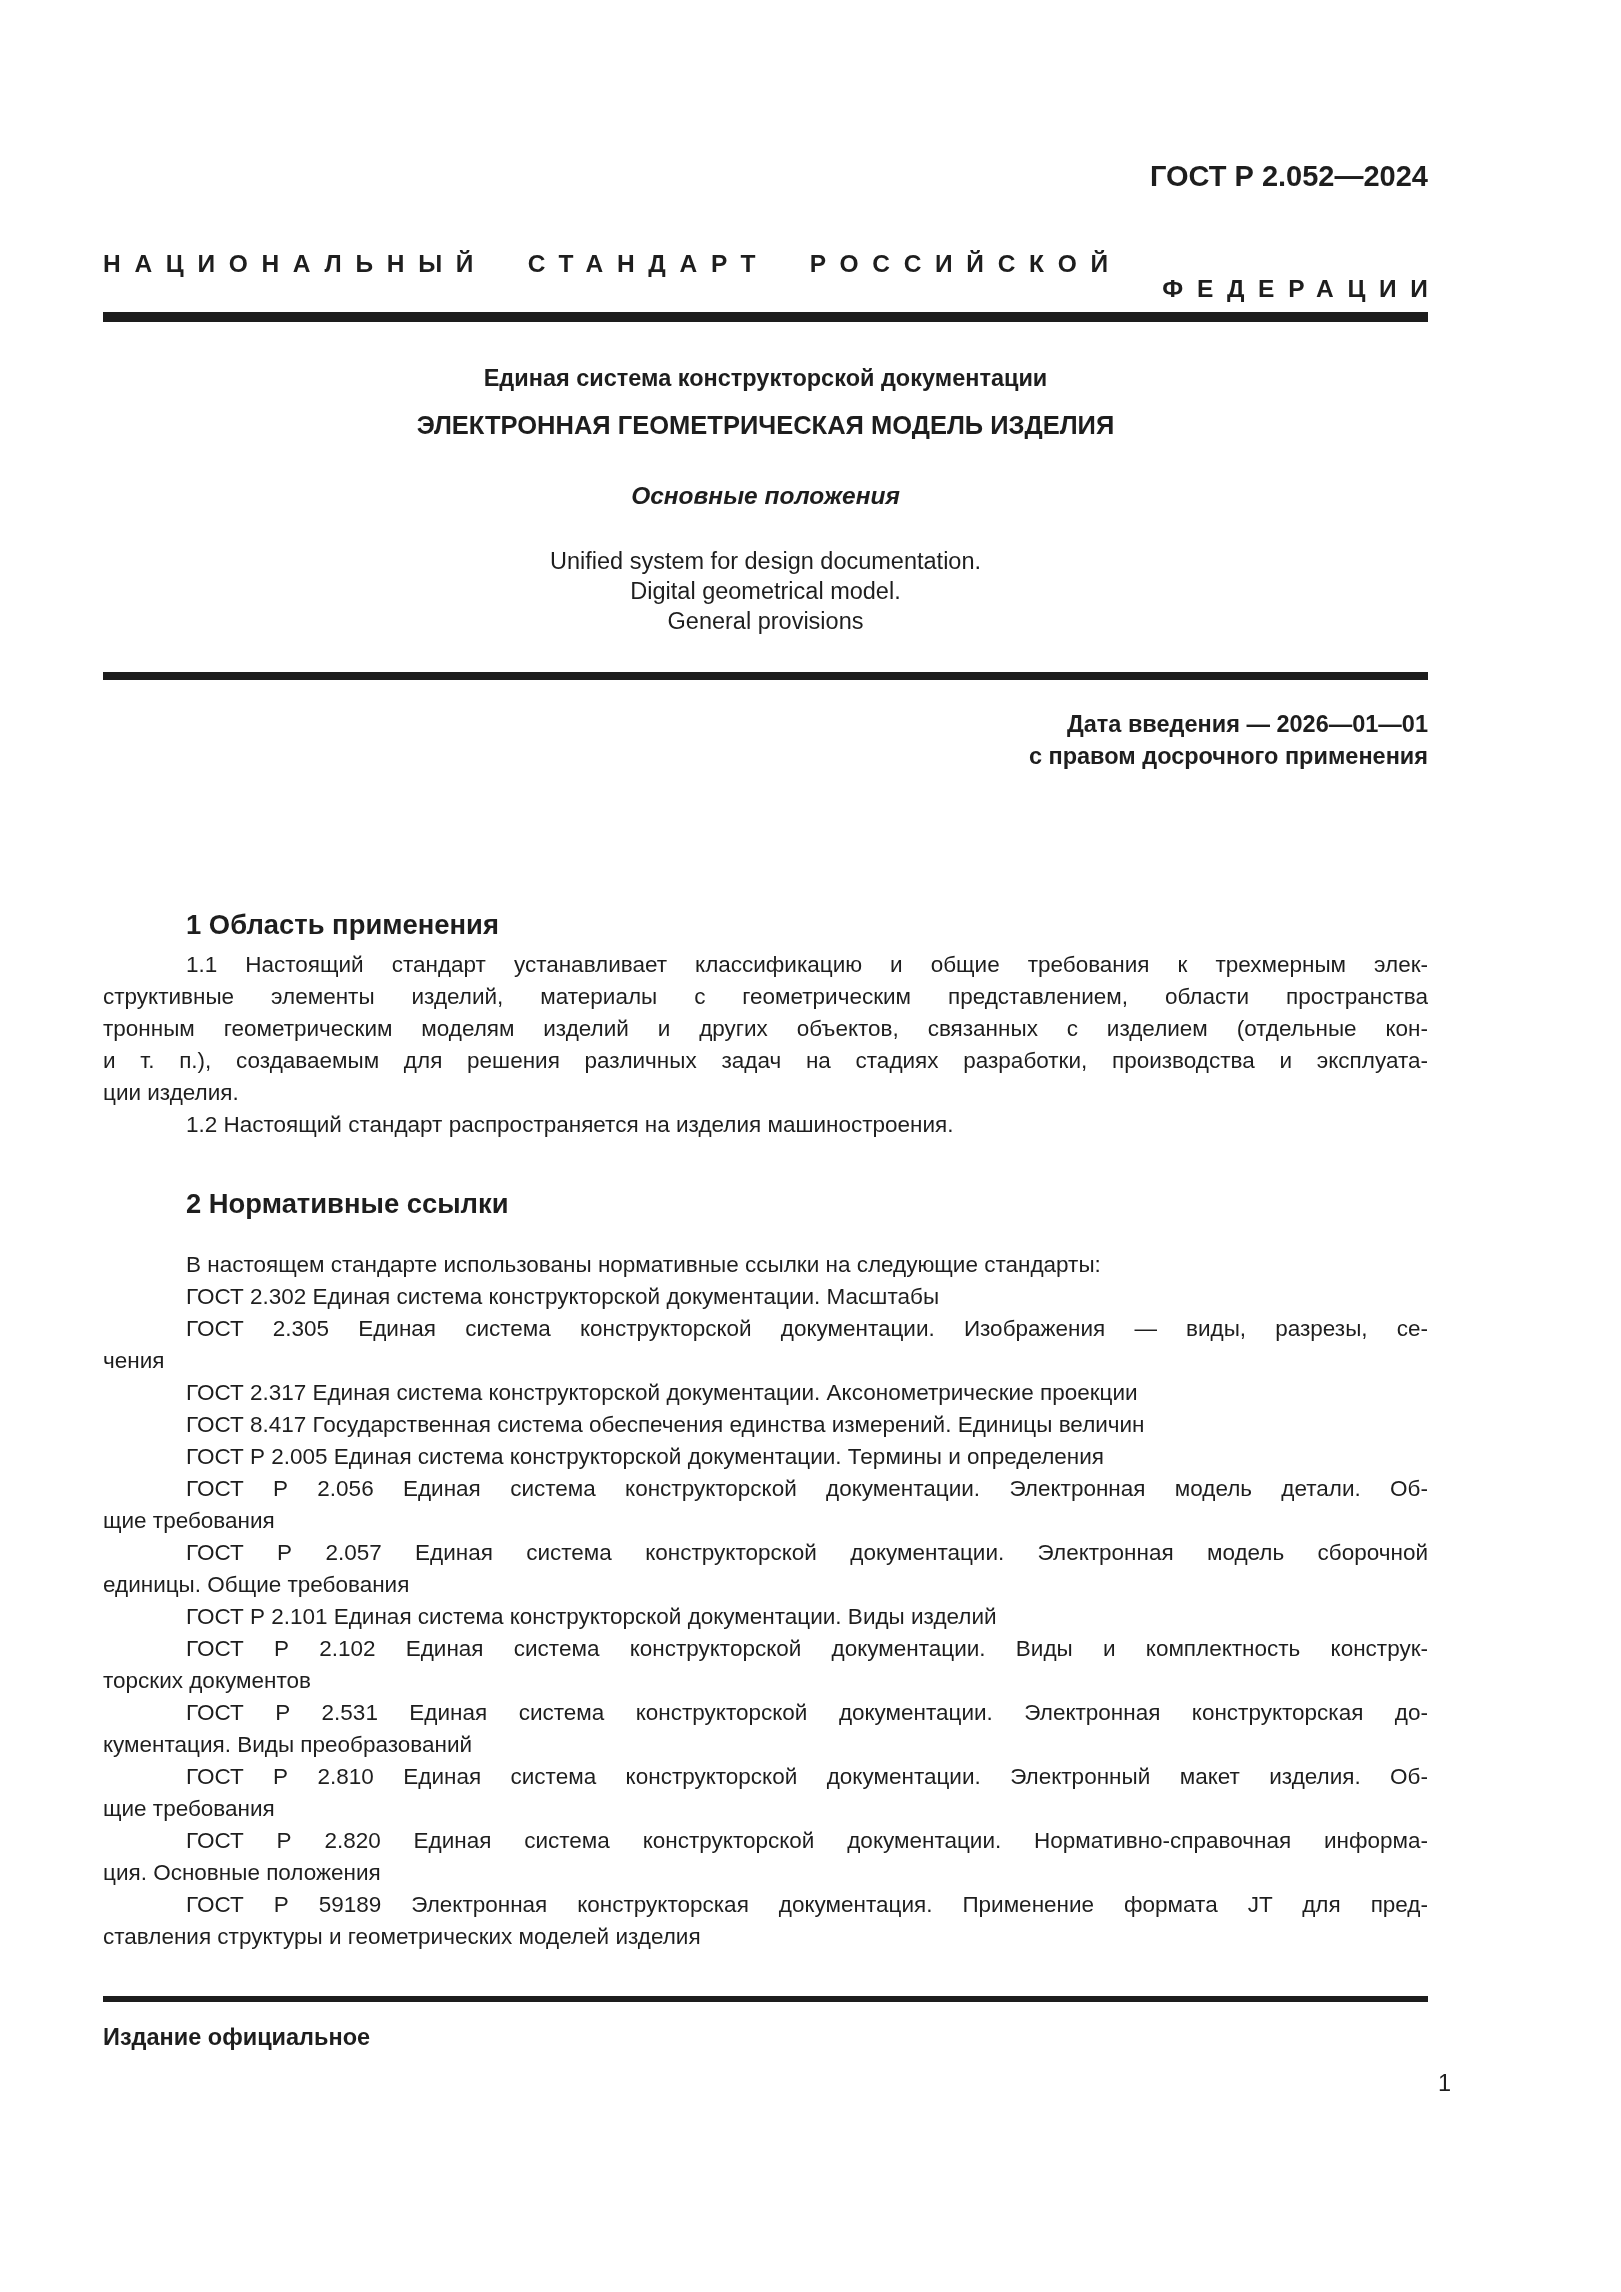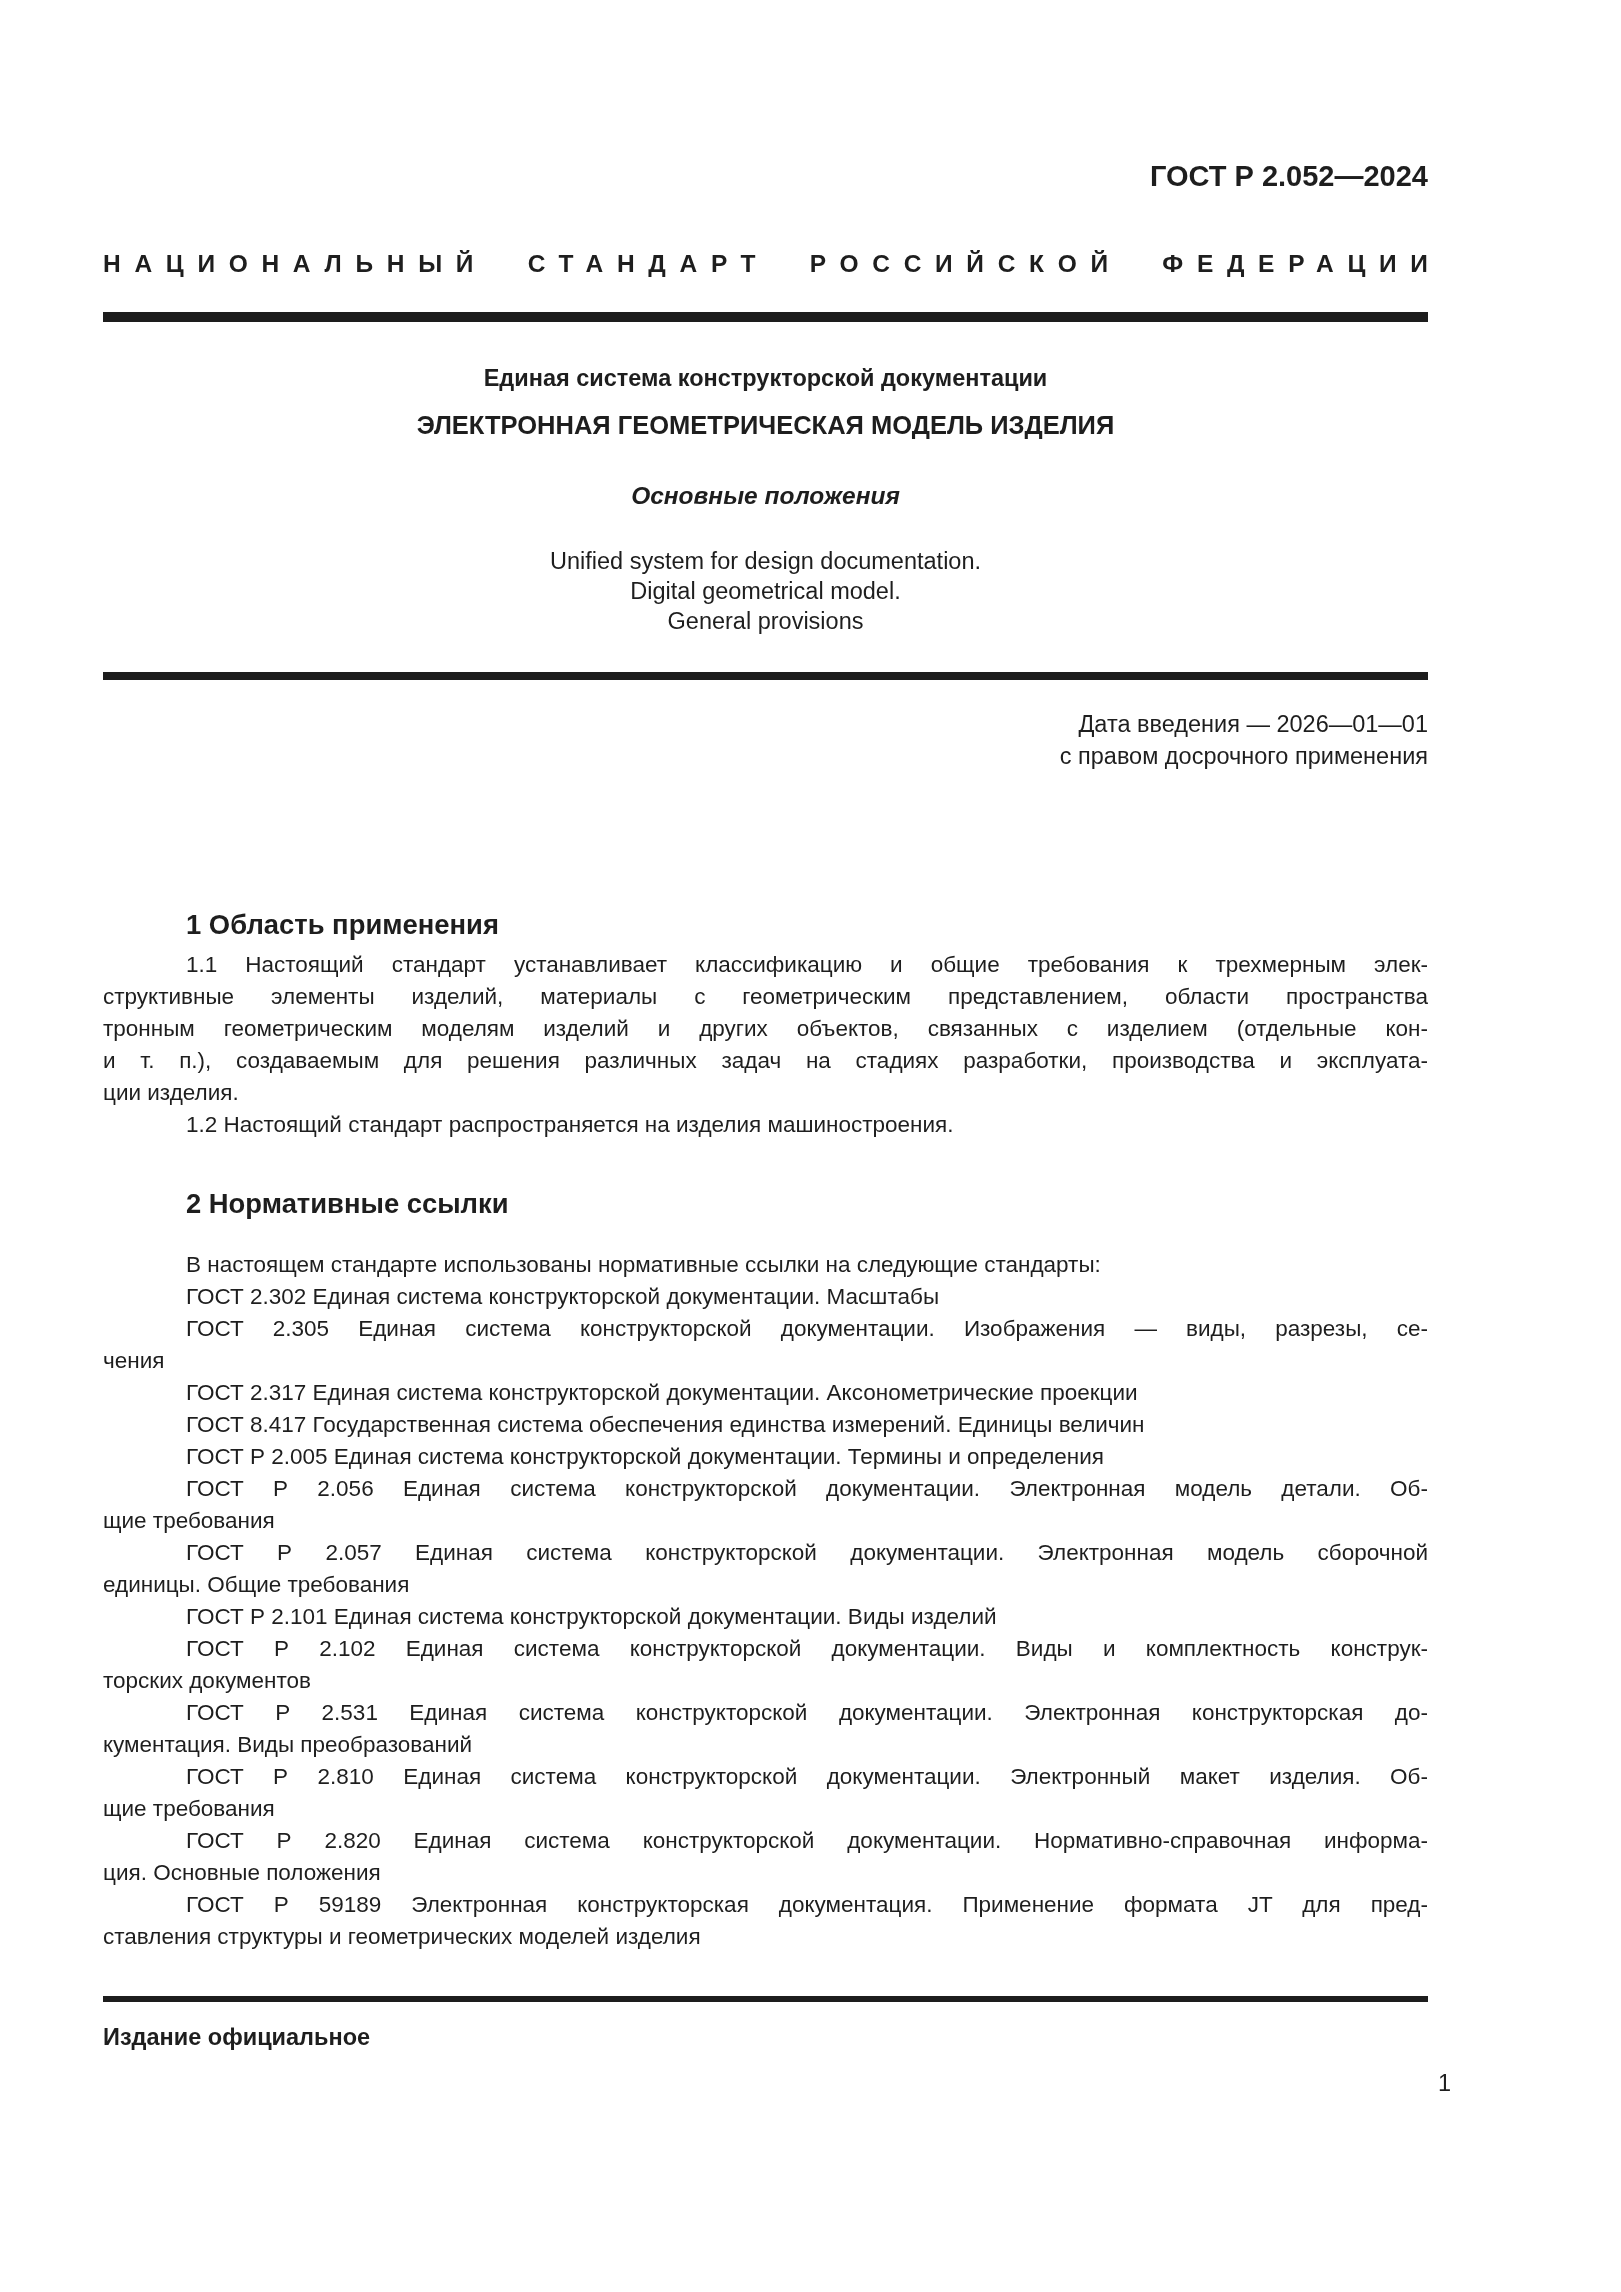--- a/index.html
+++ b/index.html
@@ -12,33 +12,33 @@
     overflow:hidden;
   }
   .abs{position:absolute;left:103px;width:1325px;}
 
   .gost-number{top:162px;text-align:right;font-size:29px;font-weight:bold;line-height:1;}
 
   .header-strip{
     top:252px;display:flex;justify-content:space-between;
     font-size:24.5px;font-weight:bold;letter-spacing:13.7px;line-height:1;white-space:nowrap;
   }
-  .header-strip span:last-child{margin-right:-13.7px;}
+  .header-strip span:last-child{margin-right:-13.7px;margin-top:25px;}
 
   .rule{background:#1d1d1d;}
   .rule1{top:312px;height:9.8px;}
   .rule2{top:672px;height:7.8px;}
   .rule3{top:1996px;height:5.9px;}
 
   .eskd-line{top:367px;text-align:center;font-size:23.5px;font-weight:bold;line-height:1;}
   .main-title{top:413px;text-align:center;font-size:25.5px;font-weight:bold;line-height:1;}
   .subtitle{top:484px;text-align:center;font-size:24.5px;font-weight:bold;line-height:1;font-style:italic;}
   .english-block{top:546px;text-align:center;font-size:23.5px;line-height:30px;}
 
-  .date-block{top:708px;text-align:right;font-size:23.5px;font-weight:normal;line-height:32px;}
+  .date-block{top:708px;text-align:right;font-size:23.5px;font-weight:bold;line-height:32px;}
 
   .section-heading{left:186px;width:1242px;font-size:27.4px;font-weight:bold;line-height:1;}
   .heading-1{top:890px;margin-top:21px;}
   .heading-2{top:1190px;}
   .body-1{top:949px;}
   .body-2{top:1249px;}
 
   .bodyline{
     height:32px;line-height:32px;font-size:22.5px;
     text-align:justify;text-align-last:justify;

